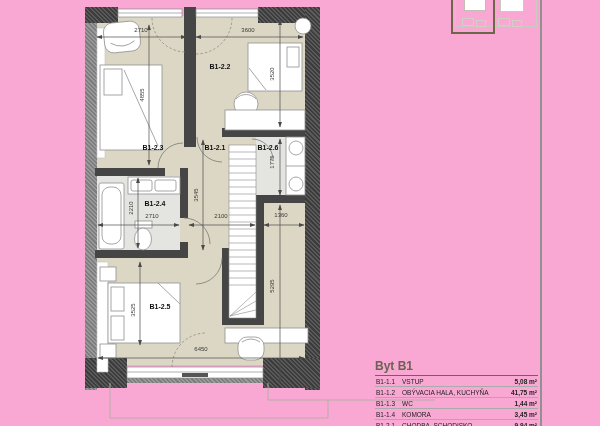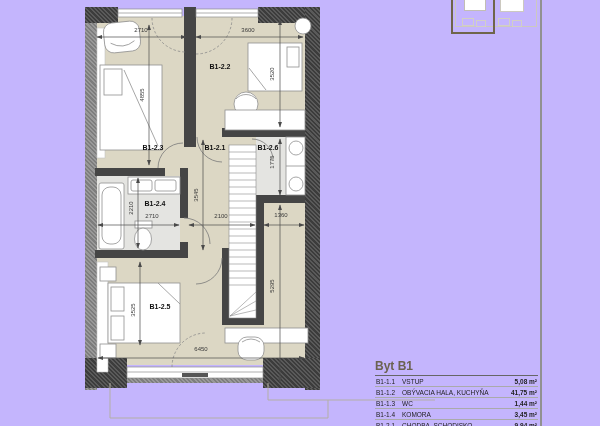--- a/index.html
+++ b/index.html
@@ -1,16 +1,16 @@
 <!DOCTYPE html>
 <html><head>
 <meta charset="utf-8">
 <style>
   html,body{margin:0;padding:0;background:#fff;font-family:"Liberation Sans",sans-serif;}
-  #sheet{position:relative;width:600px;height:426px;background:#c4b5fd;overflow:hidden;}
+  #sheet{position:relative;width:600px;height:426px;background:#f9a8d4;overflow:hidden;}
   
   .floor{position:absolute;background:#dcd7c4;}
   .bathfloor{position:absolute;background:#e4e4e1;}
   
   .we{position:absolute;background:repeating-linear-gradient(45deg,#7d7d7d 0 1.5px,#999 1.5px 3px);}
   .wd{position:absolute;background:repeating-linear-gradient(45deg,#3c3c3c 0 1.5px,#5a5a5a 1.5px 3px);}
   .wi{position:absolute;background:#454545;}
   
   #linework{position:absolute;left:0;top:0;pointer-events:none;}
   .dim-l{stroke:#4a4a4a;stroke-width:0.7;marker-start:url(#ah);marker-end:url(#ah);}

